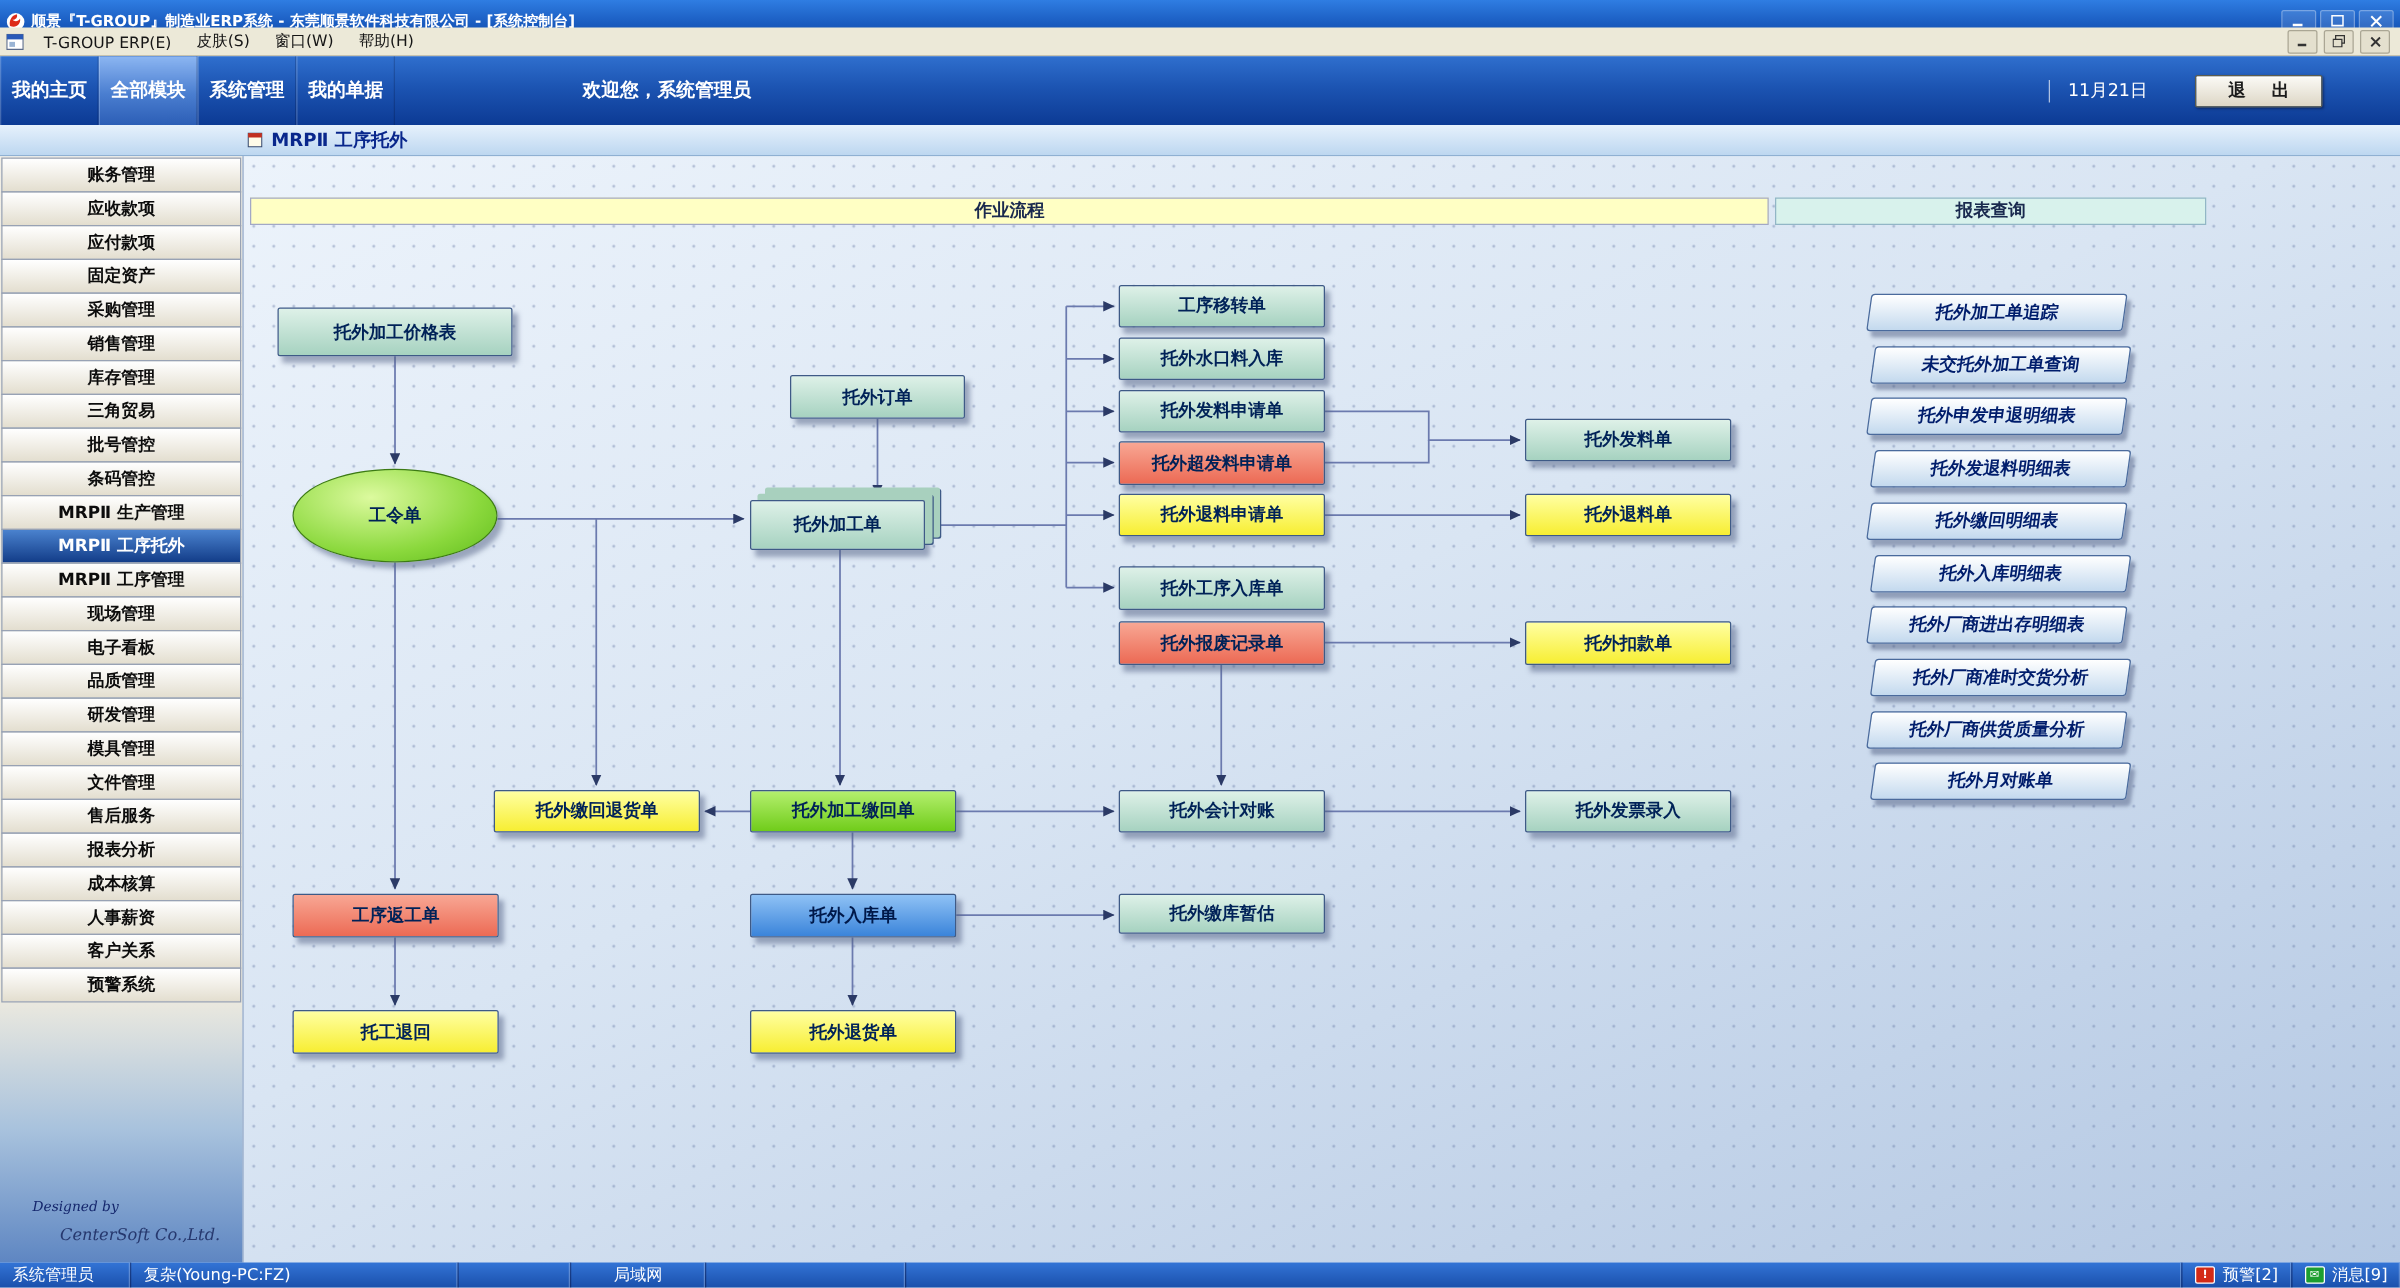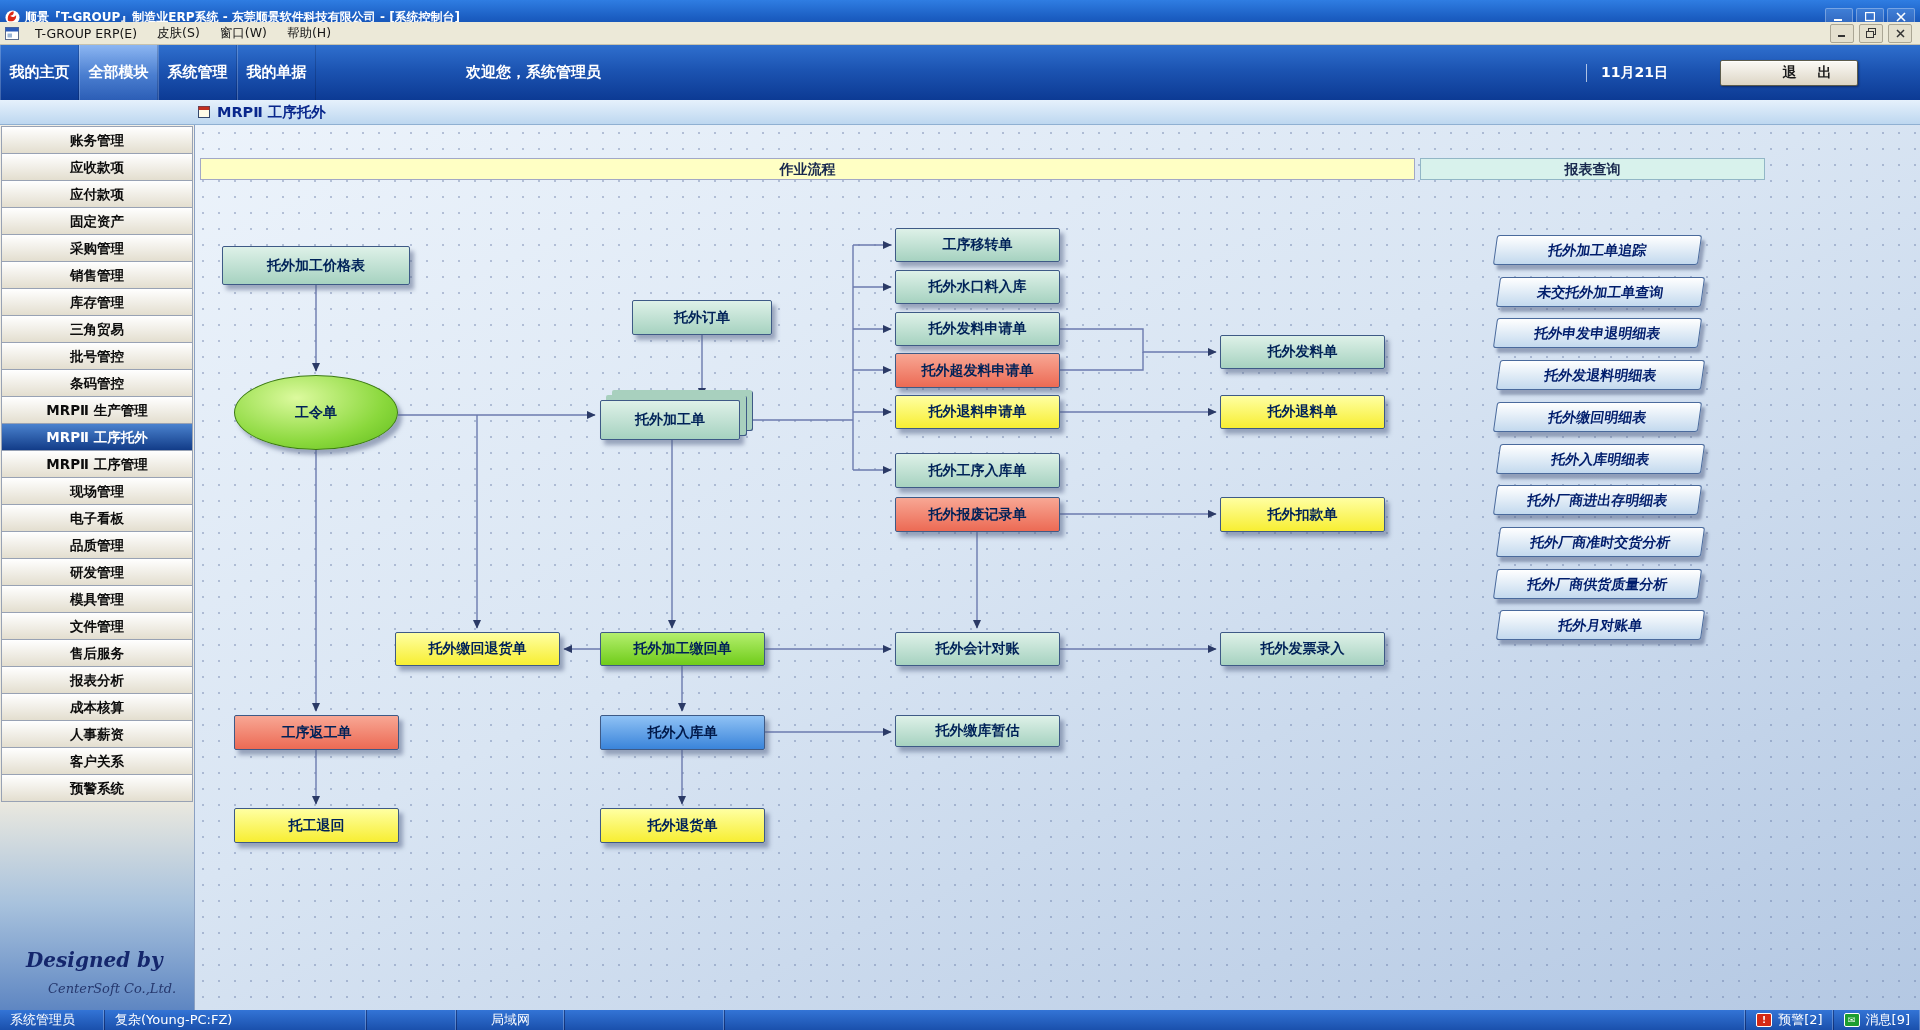--- a/index.html
+++ b/index.html
@@ -38,47 +38,47 @@
   .logoblock{width:238px;display:flex;align-items:center;padding-left:12px;gap:9px;box-sizing:border-box;
     background:linear-gradient(90deg,#0a2f80 0%,rgba(10,47,128,0) 95%);}
   .brand{font-size:27px;font-weight:bold;letter-spacing:2px;white-space:nowrap;}
   .nav{display:flex;}
   .nav-item{width:77px;display:flex;align-items:center;justify-content:center;
     font-size:15px;font-weight:bold;cursor:pointer;
     border-left:1px solid rgba(255,255,255,.22);border-right:1px solid rgba(0,0,20,.18);}
   .nav-item.active{background:linear-gradient(180deg,#8cb6f2 0%,#4a7ed0 55%,#2c5eb6 100%);}
   .welcome{margin-left:150px;align-self:center;font-size:15px;font-weight:bold;white-space:nowrap;}
   .hdr-right{margin-left:auto;display:flex;align-items:center;}
-  .date{border-left:1px solid rgba(255,255,255,.65);padding-left:14px;font-size:14px;font-weight:bold;white-space:nowrap;}
-  .logout{margin:0 62px 0 52px;width:100px;height:24px;
+  .date{border-left:1px solid rgba(255,255,255,.65);padding-left:14px;font-size:14px;font-weight:normal;white-space:nowrap;}
+  .logout{margin:0 62px 0 38px;width:100px;height:24px;
     background:linear-gradient(180deg,#fbfaf6 0%,#ddd6c5 100%);
     border:1px solid #5d5d4d;border-radius:2px;box-shadow:inset 0 1px 0 #fff,1px 1px 2px rgba(0,0,30,.4);
     color:#1a1a1a;font-size:14px;font-weight:bold;letter-spacing:8px;
-    display:flex;align-items:center;justify-content:center;text-indent:8px;cursor:pointer;padding-left:36px;}
+    display:flex;align-items:center;justify-content:center;text-indent:8px;cursor:pointer;}
   
   .pagetitle{
     position:absolute;left:0;top:100px;width:100%;height:25px;box-sizing:border-box;
     background:linear-gradient(180deg,#e6f1fc 0%,#bdd7f0 100%);
     border-bottom:1px solid #8fb0d2;display:flex;align-items:center;gap:7px;padding-left:198px;
     font-size:14.5px;font-weight:bold;color:#09278c;
   }
   
   .content{position:absolute;left:0;top:125px;right:0;bottom:20px;}
   .sidebar{position:absolute;left:0;top:0;width:195px;height:100%;box-sizing:border-box;
     border-right:1px solid #8aa0c2;
     background:linear-gradient(180deg,#f2efe6 0%,#edeadf 76%,#a8c2dd 88%,#5e86c2 100%);}
   .side-items{position:absolute;top:2px;left:1px;right:1px;}
   .side-item{height:28px;box-sizing:border-box;line-height:26px;text-align:center;
     font-size:13.5px;font-weight:bold;color:#0c0c0c;cursor:pointer;
     background:linear-gradient(180deg,#ffffff 0%,#e3decf 100%);
     border:1px solid #98a2b4;margin-top:-1px;}
   .side-item.selected{background:linear-gradient(180deg,#4a82ce 0%,#123c88 100%);color:#fff;}
   .credit{position:absolute;bottom:14px;left:0;right:0;color:#14266c;
     font-family:"DejaVu Serif","Liberation Serif",serif;font-style:italic;}
-  .credit .l1{font-size:20px;font-weight:bold;padding-left:26px;}
+  .credit .l1{font-size:11px;font-weight:normal;padding-left:26px;}
   .credit .l2{font-size:13px;padding-left:48px;margin-top:9px;color:#26386e;}
   
   .flow{position:absolute;left:195px;top:0;right:0;height:100%;overflow:hidden;
     background-image:
       radial-gradient(circle,rgba(92,112,158,.38) 1px,rgba(0,0,0,0) 1.4px),
       linear-gradient(155deg,#ecf3fb 0%,#d9e5f3 45%,#b4c8e3 100%);
     background-size:16px 16px,100% 100%;}
   .band{position:absolute;top:33px;height:22px;box-sizing:border-box;line-height:20px;text-align:center;
     font-size:14px;font-weight:bold;color:#19294e;}
   .band-work{left:5px;width:1215px;background:#ffffc4;border:1px solid #a2a8c6;}

